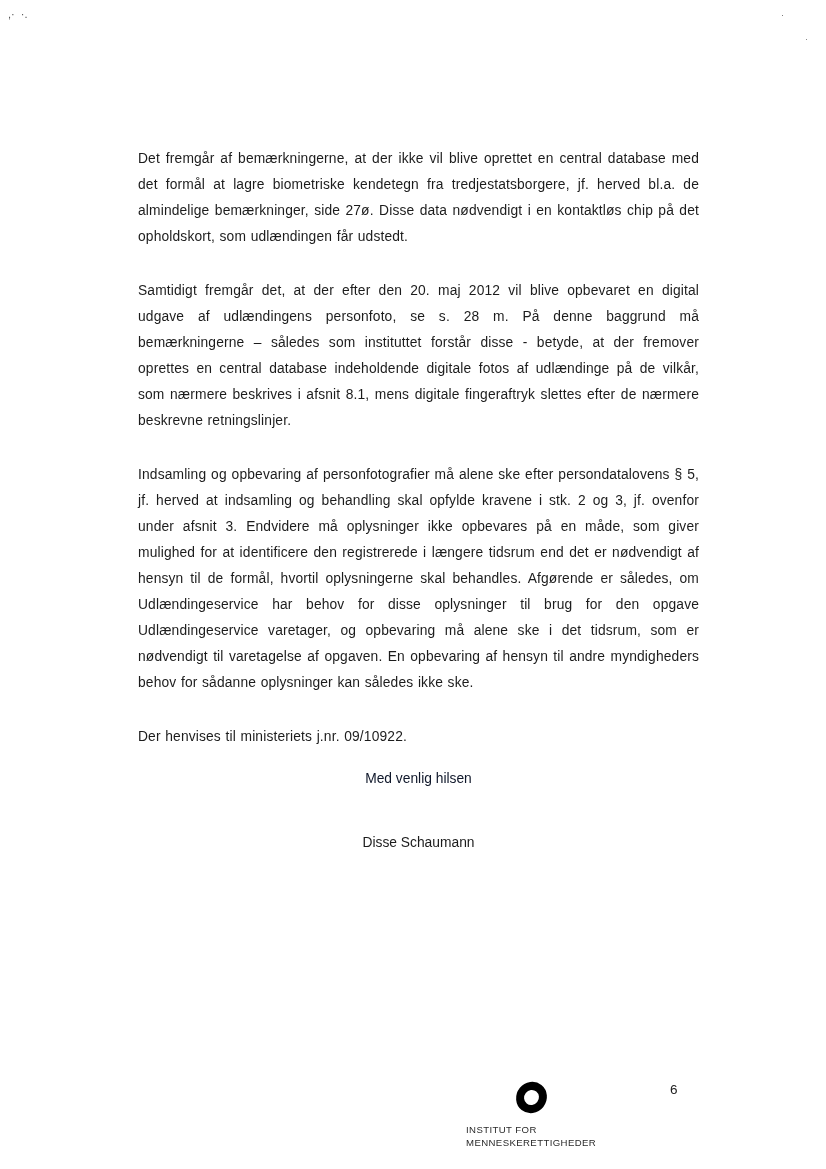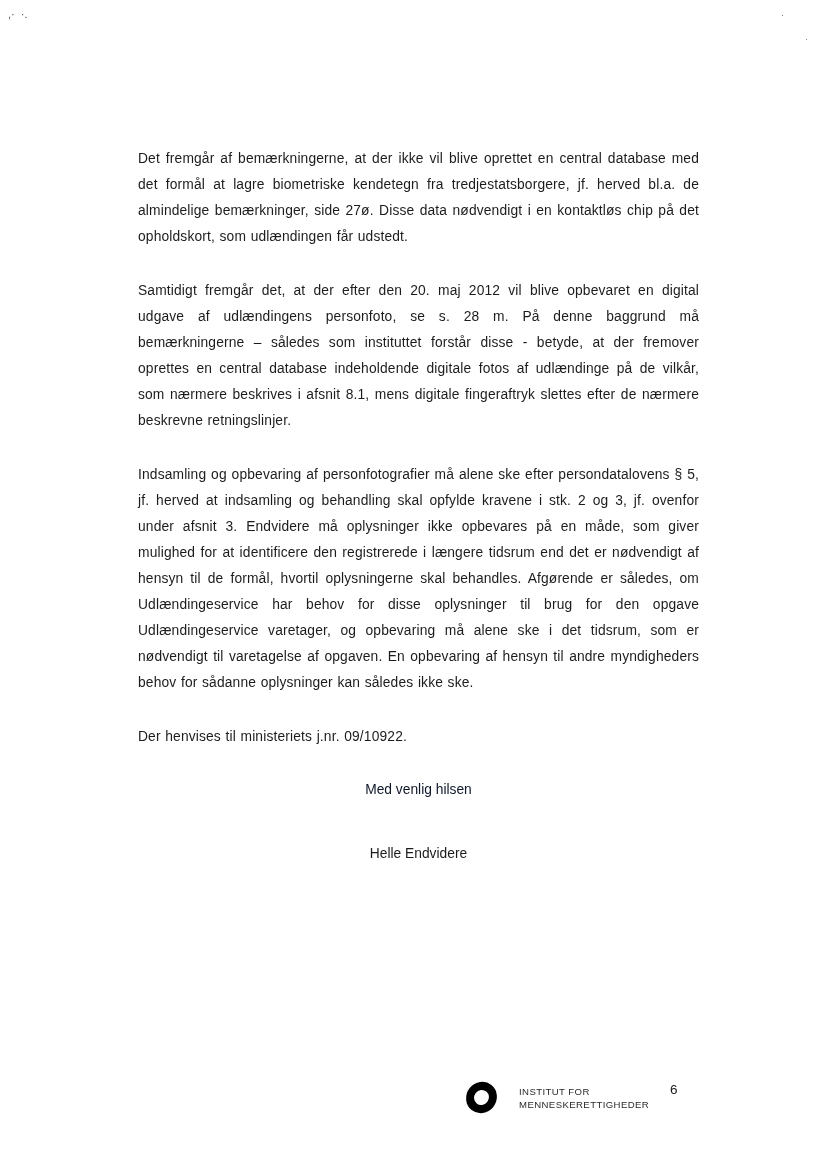--- a/index.html
+++ b/index.html
@@ -28,41 +28,42 @@
   }
   .para {
     font-size: 13.8px;
     line-height: 26px;
     text-align: justify;
     letter-spacing: 0.15px;
     word-spacing: 0.6px;
     margin-bottom: 28px;
     color: #1c1c1c;
   }
-  .para.last { text-align: left; margin-bottom: 27px; }
+  .para.last { text-align: left; margin-bottom: 16px; }
   .closing {
     font-size: 13.8px;
     line-height: 26px;
     text-align: center;
     margin-top: 12px;
     color: #0f172a;
   }
   .signature {
     text-align: center;
     margin-top: 38px;
     font-size: 13.8px;
     line-height: 26px;
     color: #1c1c1c;
   }
   .footer {
     position: absolute;
     left: 466px; top: 1082px;
     display: flex;
     align-items: center;
-    gap: 22px;
+    gap: 10px;
+    flex-direction: column;
   }
   .logo-ring {
     width: 31px; height: 31px;
     border: 8px solid #000;
     border-radius: 50%;
     transform: rotate(-8deg) skewX(-3deg);
     flex: 0 0 auto;
   }
   .org-name {
     font-size: 9.6px;
@@ -88,21 +89,21 @@
 
   <div class="content">
     <p class="para">Det fremgår af bemærkningerne, at der ikke vil blive oprettet en central database med det formål at lagre biometriske kendetegn fra tredjestatsborgere, jf. herved bl.a. de almindelige bemærkninger, side 27ø. Disse data nødvendigt i en kontaktløs chip på det opholdskort, som udlændingen får udstedt.</p>
     <p class="para">Samtidigt fremgår det, at der efter den 20. maj 2012 vil blive opbevaret en digital udgave af udlændingens personfoto, se s. 28 m. På denne baggrund må bemærkningerne – således som instituttet forstår disse - betyde, at der fremover oprettes en central database indeholdende digitale fotos af udlændinge på de vilkår, som nærmere beskrives i afsnit 8.1, mens digitale fingeraftryk slettes efter de nærmere beskrevne retningslinjer.</p>
     <p class="para">Indsamling og opbevaring af personfotografier må alene ske efter persondatalovens § 5, jf. herved at indsamling og behandling skal opfylde kravene i stk. 2 og 3, jf. ovenfor under afsnit 3. Endvidere må oplysninger ikke opbevares på en måde, som giver mulighed for at identificere den registrerede i længere tidsrum end det er nødvendigt af hensyn til de formål, hvortil oplysningerne skal behandles. Afgørende er således, om Udlændingeservice har behov for disse oplysninger til brug for den opgave Udlændingeservice varetager, og opbevaring må alene ske i det tidsrum, som er nødvendigt til varetagelse af opgaven. En opbevaring af hensyn til andre myndigheders behov for sådanne oplysninger kan således ikke ske.</p>
     <p class="para last">Der henvises til ministeriets j.nr. 09/10922.</p>
 
     <div class="closing">Med venlig hilsen</div>
 
     <div class="signature">
-      <div>Helle Endvidere</div>
+      <div>Disse Schaumann</div>
     </div>
   </div>
 
   <div class="footer">
     <div class="logo-ring"></div>
     <div class="org-name">
       <div>INSTITUT FOR</div>
       <div>MENNESKERETTIGHEDER</div>
     </div>
   </div>

